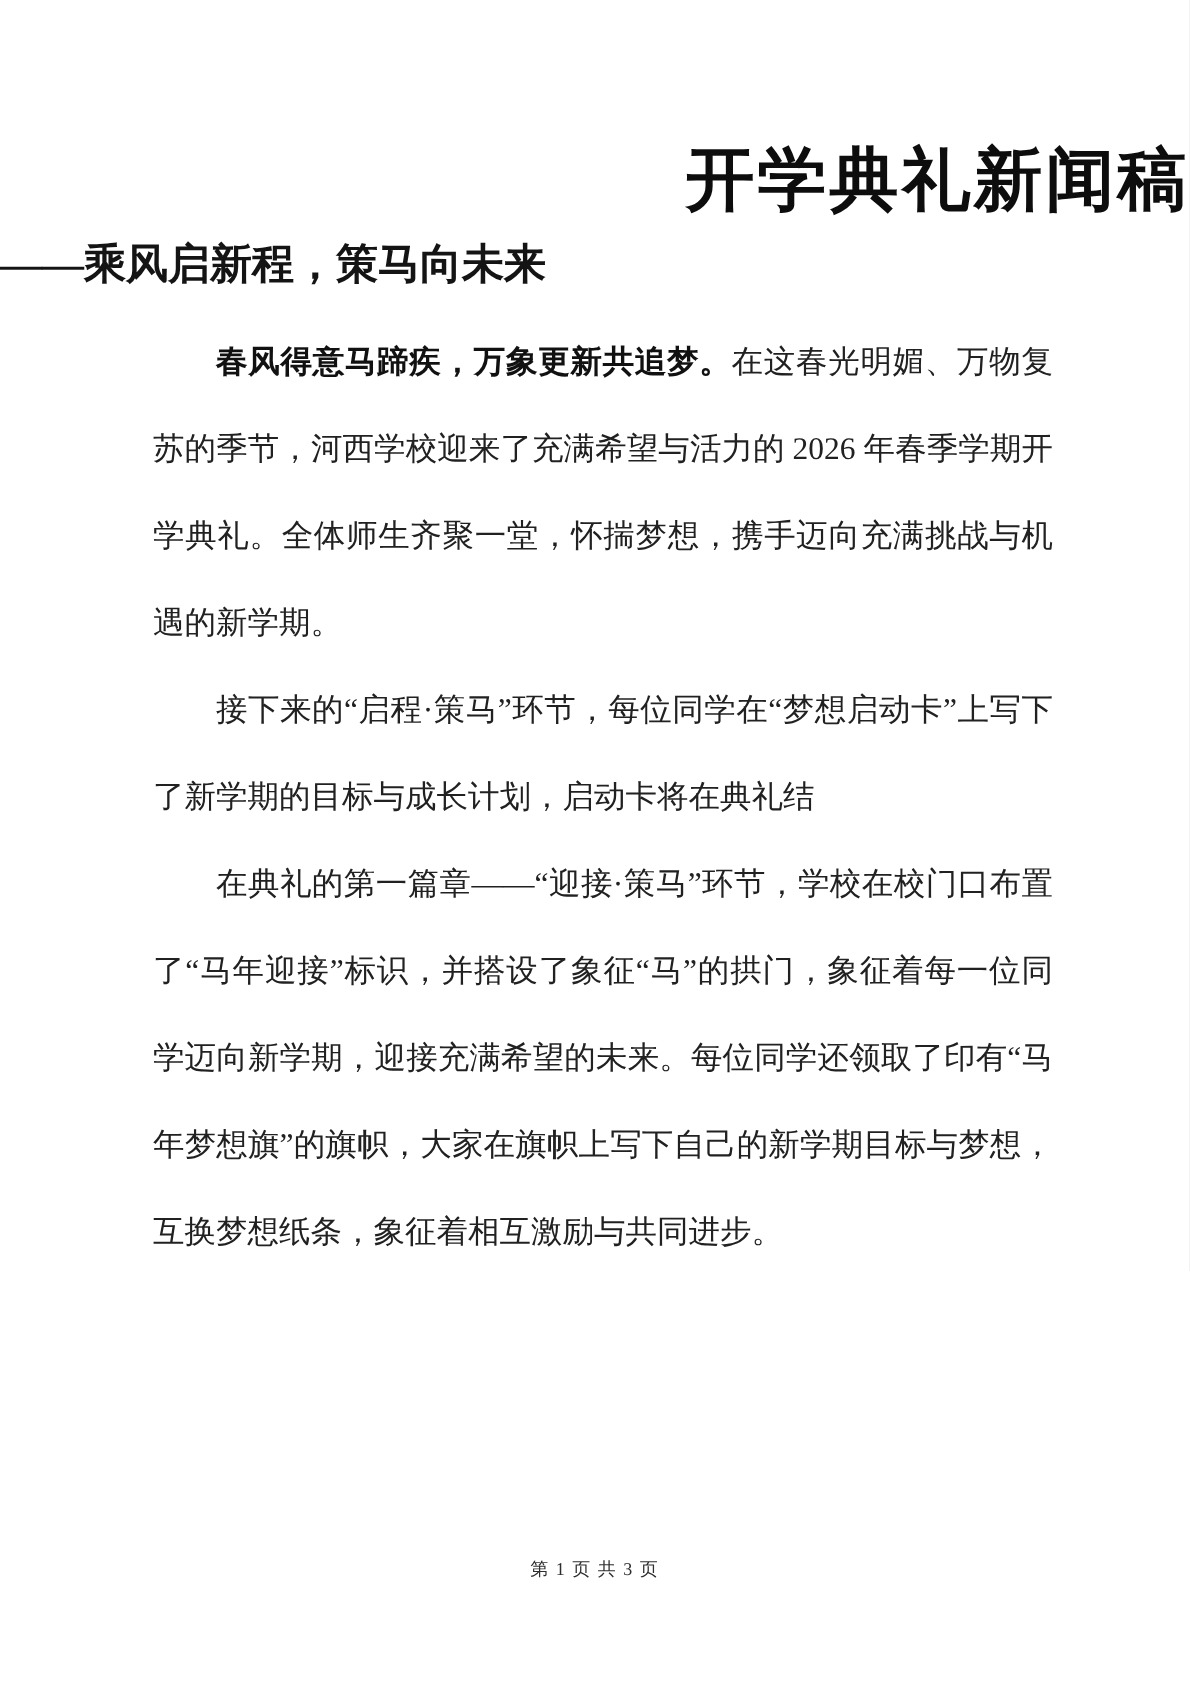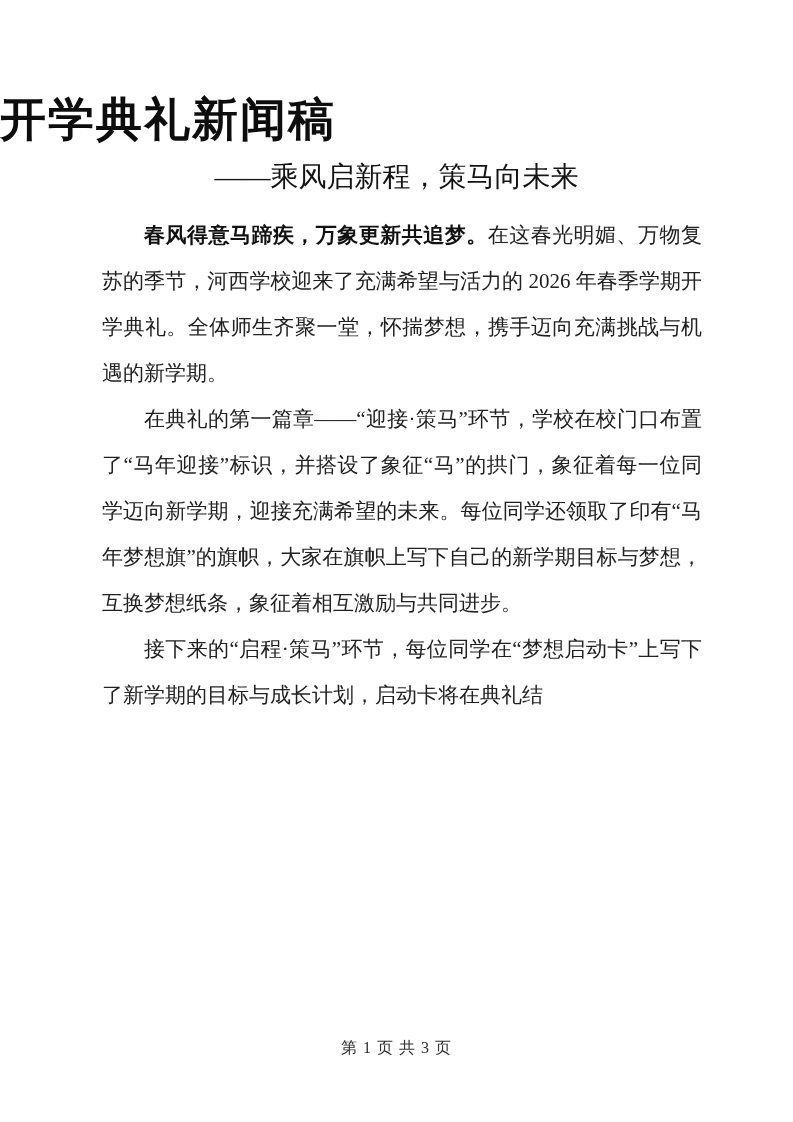--- a/index.html
+++ b/index.html
@@ -9,81 +9,82 @@
     width: 793px;
     height: 1122px;
     margin: 0 auto;
     background: #ffffff;
     font-family: "Liberation Serif", "DejaVu Serif", serif;
     color: #1f1f1f;
     overflow: hidden;
   }
   .doc-title {
     padding-top: 94px;
-    text-align: left;
+    text-align: right;
     font-size: 46px;
     line-height: 52px;
     font-weight: bold;
     color: #0d0d0d;
     letter-spacing: 2px;
+    margin-left: 20px;
   }
   .doc-subtitle {
     margin-top: 14px;
-    text-align: center;
+    text-align: left;
     font-size: 28px;
     line-height: 34px;
-    font-weight: normal;
+    font-weight: bold;
     color: #141414;
   }
   .doc-body {
     margin-top: 18px;
     margin-left: 102px;
     width: 600px;
   }
   .doc-body p {
     font-size: 21px;
-    line-height: 46px;
+    line-height: 58px;
     text-align: justify;
     text-indent: 2em;
     color: #212121;
     word-break: break-all;
   }
   .doc-body p strong {
     font-weight: bold;
     color: #111111;
   }
   .page-footer {
     position: absolute;
     left: 0;
     right: 0;
     top: 1038px;
     text-align: center;
-    font-size: 16px;
+    font-size: 12px;
     letter-spacing: 1px;
     color: #2e2e2e;
   }
 </style>
 </head>
 <body>
 
 <div class="page">
 
   <h1 class="doc-title">开学典礼新闻稿</h1>
 
   <h2 class="doc-subtitle">——乘风启新程，策马向未来</h2>
 
   <div class="doc-body">
 
     <p><strong>春风得意马蹄疾，万象更新共追梦。</strong><span>在这春光明媚、万物复苏的季节，河西学校迎来了充满希望与活力的 2026 年春季学期开学典礼。全体师生齐聚一堂，怀揣梦想，携手迈向充满挑战与机遇的新学期。</span></p>
 
 
 
+    <p><strong></strong><span>接下来的“启程·策马”环节，每位同学在“梦想启动卡”上写下了新学期的目标与成长计划，启动卡将在典礼结</span></p>
+
     <p><strong></strong><span>在典礼的第一篇章——“迎接·策马”环节，学校在校门口布置了“马年迎接”标识，并搭设了象征“马”的拱门，象征着每一位同学迈向新学期，迎接充满希望的未来。每位同学还领取了印有“马年梦想旗”的旗帜，大家在旗帜上写下自己的新学期目标与梦想，互换梦想纸条，象征着相互激励与共同进步。</span></p>
-
-    <p><strong></strong><span>接下来的“启程·策马”环节，每位同学在“梦想启动卡”上写下了新学期的目标与成长计划，启动卡将在典礼结</span></p>
 
   </div>
 
   <div class="page-footer">
     <span>第 1 页 共 3 页</span>
   </div>
 
 </div>
 
 </body></html>

